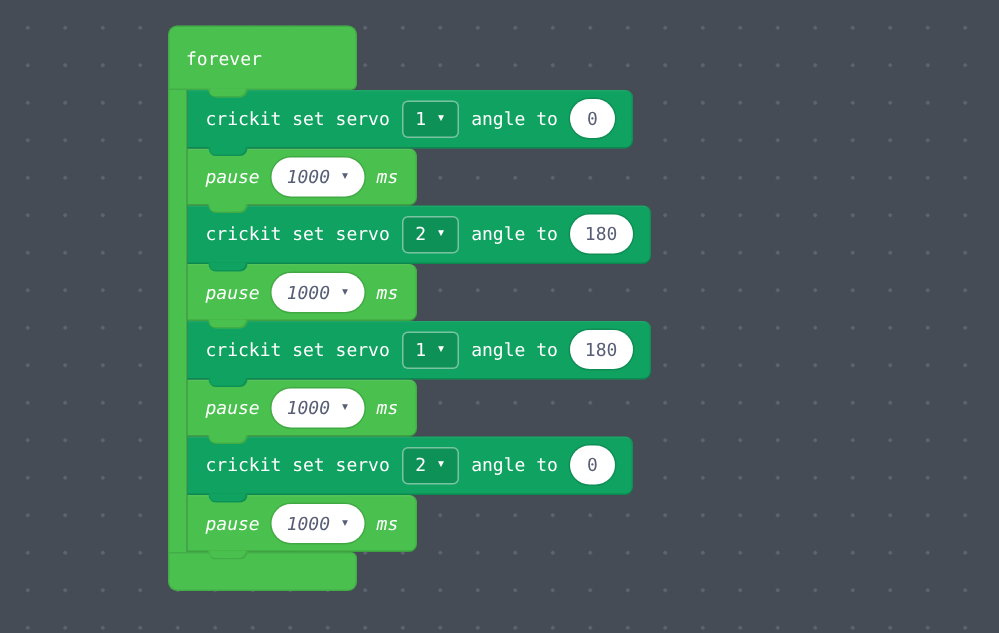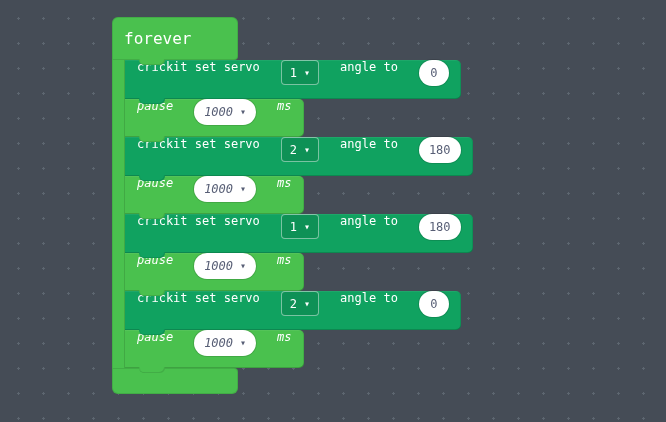--- a/index.html
+++ b/index.html
@@ -26,39 +26,39 @@
   }
   .program{position:absolute;left:112px;top:17px;width:360px;height:380px;}
 
   
   .forever-head{
     position:absolute;left:0;top:0;width:126px;height:43px;z-index:30;
     background:var(--loop);
     border-radius:6px 6px 4px 0;
     box-shadow:inset 0 0 0 1px rgba(0,0,0,0.10);
     display:flex;align-items:center;padding-left:12px;
-    color:#fff;font-size:16px;
+    color:#fff;font-size:12px;
   }
   .forever-spine{
     position:absolute;left:0;top:43px;width:13px;height:308px;z-index:3;
     background:var(--loop);
     box-shadow:inset -1px 0 0 rgba(0,0,0,0.12),inset 1px 0 0 rgba(0,0,0,0.08);
   }
   .forever-foot{
     position:absolute;left:0;top:351px;width:126px;height:26px;z-index:2;
     background:var(--loop);
     border-radius:0 4px 6px 6px;
     box-shadow:inset 0 0 0 1px rgba(0,0,0,0.10);
   }
 
   
   .stack{position:absolute;left:13px;top:43px;display:flex;flex-direction:column;align-items:flex-start;}
   .block{
     position:relative;height:38.5px;
-    display:inline-flex;gap:21px;
+    display:inline-flex;align-items:center;gap:8px;
     padding:0 12px;color:#fff;font-size:12px;
     border-radius:0 5px 5px 0;
     box-shadow:inset 0 -1px 0 rgba(0,0,0,0.16),inset 0 1px 0 rgba(255,255,255,0.06),inset -1px 0 0 rgba(0,0,0,0.10);
     white-space:nowrap;
   }
   .block.crickit{background:var(--crickit);--tab:var(--crickit);}
   .block.pause{background:var(--loop);font-style:italic;--tab:var(--loop);}
   .tabbed::after{
     content:"";position:absolute;left:14px;bottom:-5px;width:26px;height:6px;
     background:var(--tab,var(--loop));

